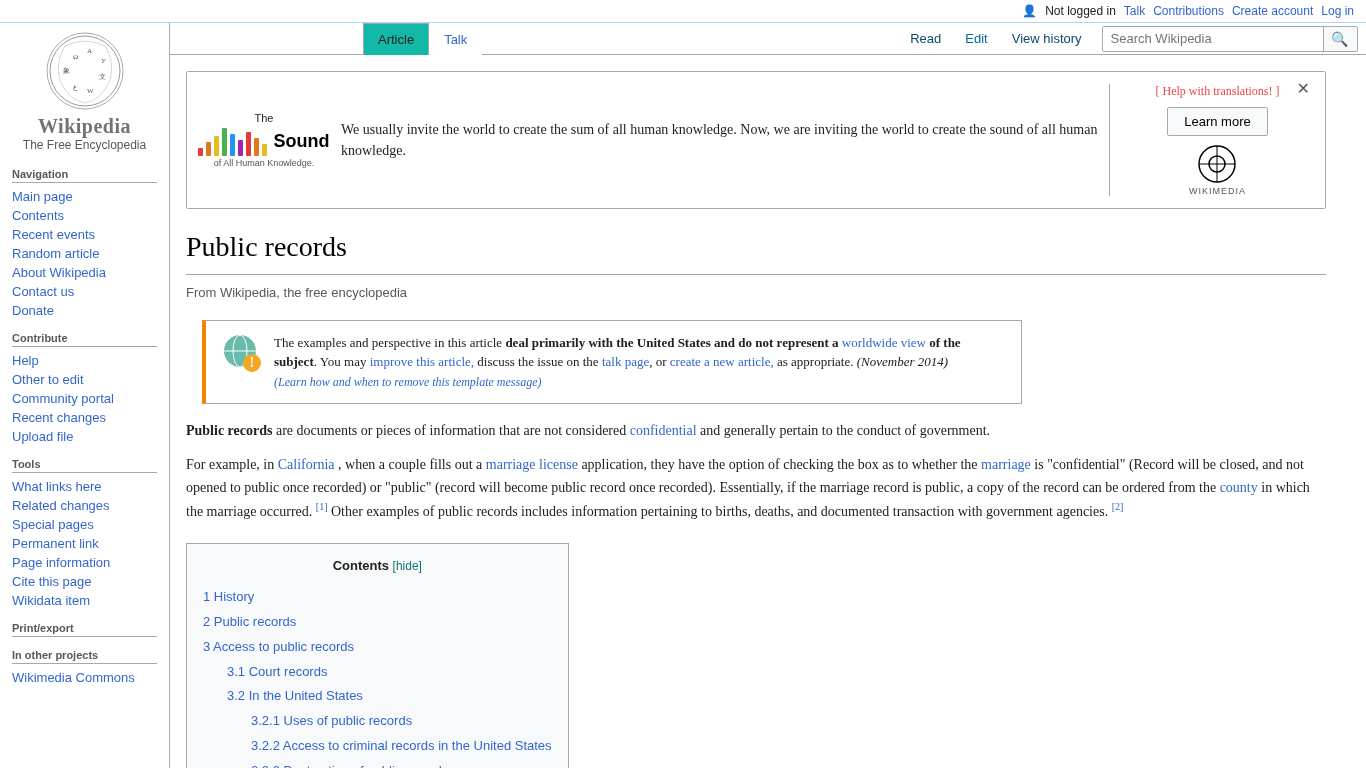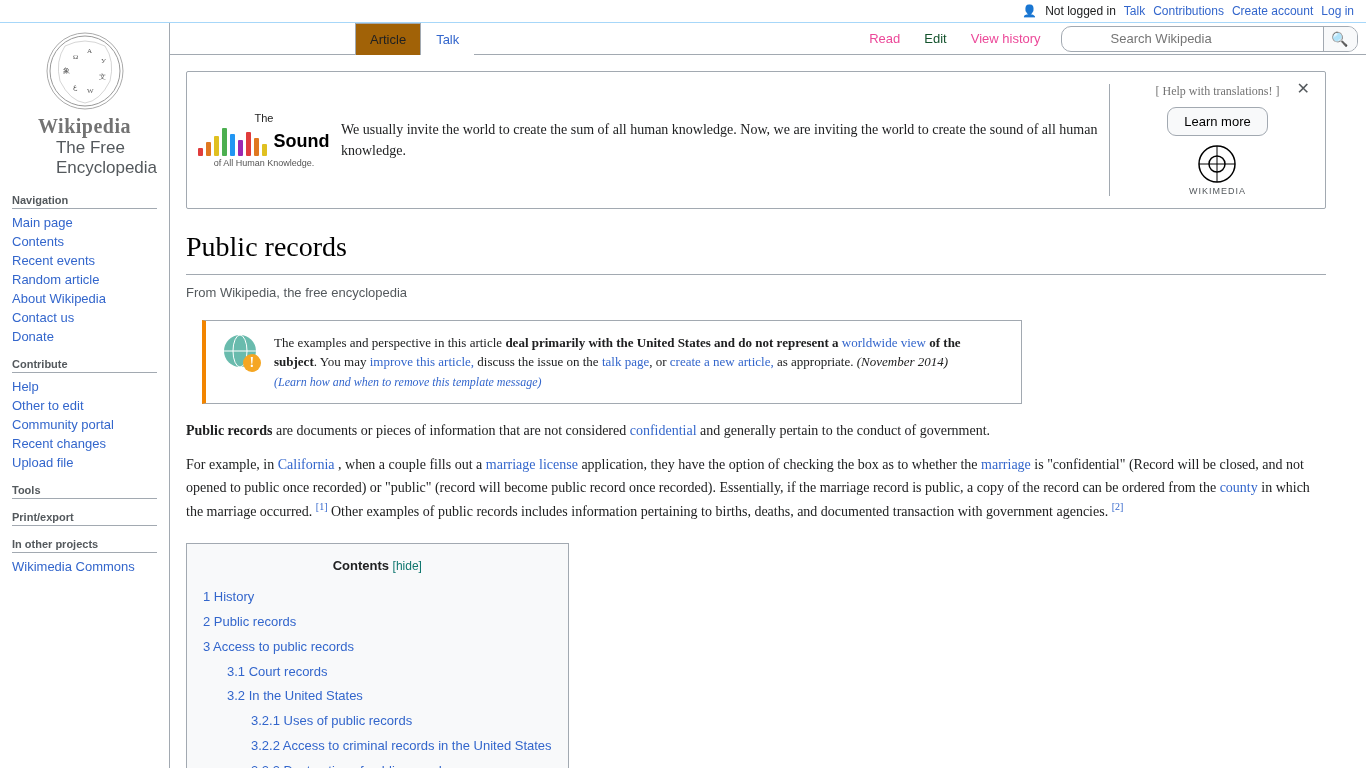--- a/index.html
+++ b/index.html
@@ -44,23 +44,22 @@
       margin-bottom: 4px;
     }
     .wiki-title {
       font-family: 'Linux Libertine', Georgia, serif;
       font-size: 20px;
       font-weight: bold;
       letter-spacing: 0.5px;
       color: #737373;
     }
     .wiki-subtitle {
-      font-size: 17px;
+      font-size: 12px;
       color: #54595d;
-      margin-left: 44px;
     }
     .sidebar-section-title {
       font-size: 11px;
       font-weight: bold;
       color: #54595d;
       margin: 12px 0 4px 0;
       border-bottom: 1px solid #a2a9b1;
       padding-bottom: 2px;
     }
     .sidebar-link {
@@ -89,40 +88,40 @@
       font-family: sans-serif;
       color: #3366cc;
       cursor: pointer;
       border: 1px solid transparent;
       border-bottom: none;
       margin-bottom: -1px;
       background: #fff;
     }
     .tab.active {
       color: #202122;
-      background: #a16207;
+      background: #14b8a6;
       border-color: #a2a9b1;
       border-bottom-color: #fff;
+      margin-left: 8px;
     }
     .right-tabs { display: flex; align-items: center; gap: 0; margin-left: auto; padding-right: 8px; }
     .right-tab {
       padding: 8px 12px;
       font-size: 13px;
       font-family: sans-serif;
-      color: #ec4899;
+      color: #0c4a6e;
       cursor: pointer;
     }
     .search-box {
       display: flex;
       align-items: center;
       border: 1px solid #a2a9b1;
-      border-radius: 10px;
+      border-radius: 2px;
       overflow: hidden;
       margin-left: 8px;
-      padding-left: 41px;
     }
     .search-input {
       border: none;
       outline: none;
       padding: 4px 8px;
       font-size: 13px;
       font-family: sans-serif;
       width: 220px;
       color: #54595d;
     }
@@ -169,39 +168,39 @@
     .banner-text { font-size: 14px; line-height: 1.5; color: #202122; }
     .banner-right {
       display: flex;
       flex-direction: column;
       align-items: center;
       gap: 8px;
       min-width: 200px;
       border-left: 1px solid #a2a9b1;
       padding-left: 16px;
     }
-    .help-translations { font-size: 12px; color: #737373; }
+    .help-translations { font-size: 12px; color: #ef4444; }
     .close-btn {
       position: absolute;
       right: 16px;
       top: 8px;
       cursor: pointer;
       font-size: 16px;
       color: #54595d;
       background: none;
       border: none;
     }
     .learn-more-btn {
       background: #f8f9fa;
       border: 1px solid #a2a9b1;
       padding: 6px 16px;
       font-size: 13px;
       font-family: sans-serif;
       cursor: pointer;
-      border-radius: 9px;
+      border-radius: 2px;
     }
     .wikimedia-logo { font-size: 11px; color: #54595d; text-align: center; }
 
     
     .page-title {
       font-family: 'Linux Libertine', Georgia, serif;
       font-size: 28px;
       font-weight: normal;
       border-bottom: 1px solid #a2a9b1;
       padding-bottom: 4px;
@@ -308,39 +307,48 @@
     <div class="sidebar-section-title">Contribute</div>
     <div id="contribute-links">
         <a class="sidebar-link" href="#">Help</a>
         <a class="sidebar-link" href="#">Other to edit</a>
         <a class="sidebar-link" href="#">Community portal</a>
         <a class="sidebar-link" href="#">Recent changes</a>
         <a class="sidebar-link" href="#">Upload file</a>
       </div>
 
     <div class="sidebar-section-title">Tools</div>
+    <div id="tools-links">
+        <a class="sidebar-link" href="#">What links here</a>
+        <a class="sidebar-link" href="#">Related changes</a>
+        <a class="sidebar-link" href="#">Special pages</a>
+        <a class="sidebar-link" href="#">Permanent link</a>
+        <a class="sidebar-link" href="#">Page information</a>
+        <a class="sidebar-link" href="#">Cite this page</a>
+        <a class="sidebar-link" href="#">Wikidata item</a>
+      </div>
 
     <div class="sidebar-section-title">Print/export</div>
 
     <div class="sidebar-section-title">In other projects</div>
     <div id="other-projects-links">
         <a class="sidebar-link" href="#">Wikimedia Commons</a>
       </div>
   </div>
 
   <div id="main">
 
     <div id="tabs-area">
       <div class="tab-group">
         <div class="tab active">Article</div>
         <div class="tab">Talk</div>
       </div>
       <div class="right-tabs">
         <span class="right-tab">Read</span>
-        <span class="right-tab" style="color:#14532d;">Edit</span>
+        <span class="right-tab" style="color:#0369a1;">Edit</span>
         <span class="right-tab">View history</span>
         <div class="search-box">
           <input class="search-input" type="text" placeholder="Search Wikipedia" style="">
           <button class="search-btn">🔍</button>
         </div>
       </div>
     </div>
 
     <div id="content">
 

